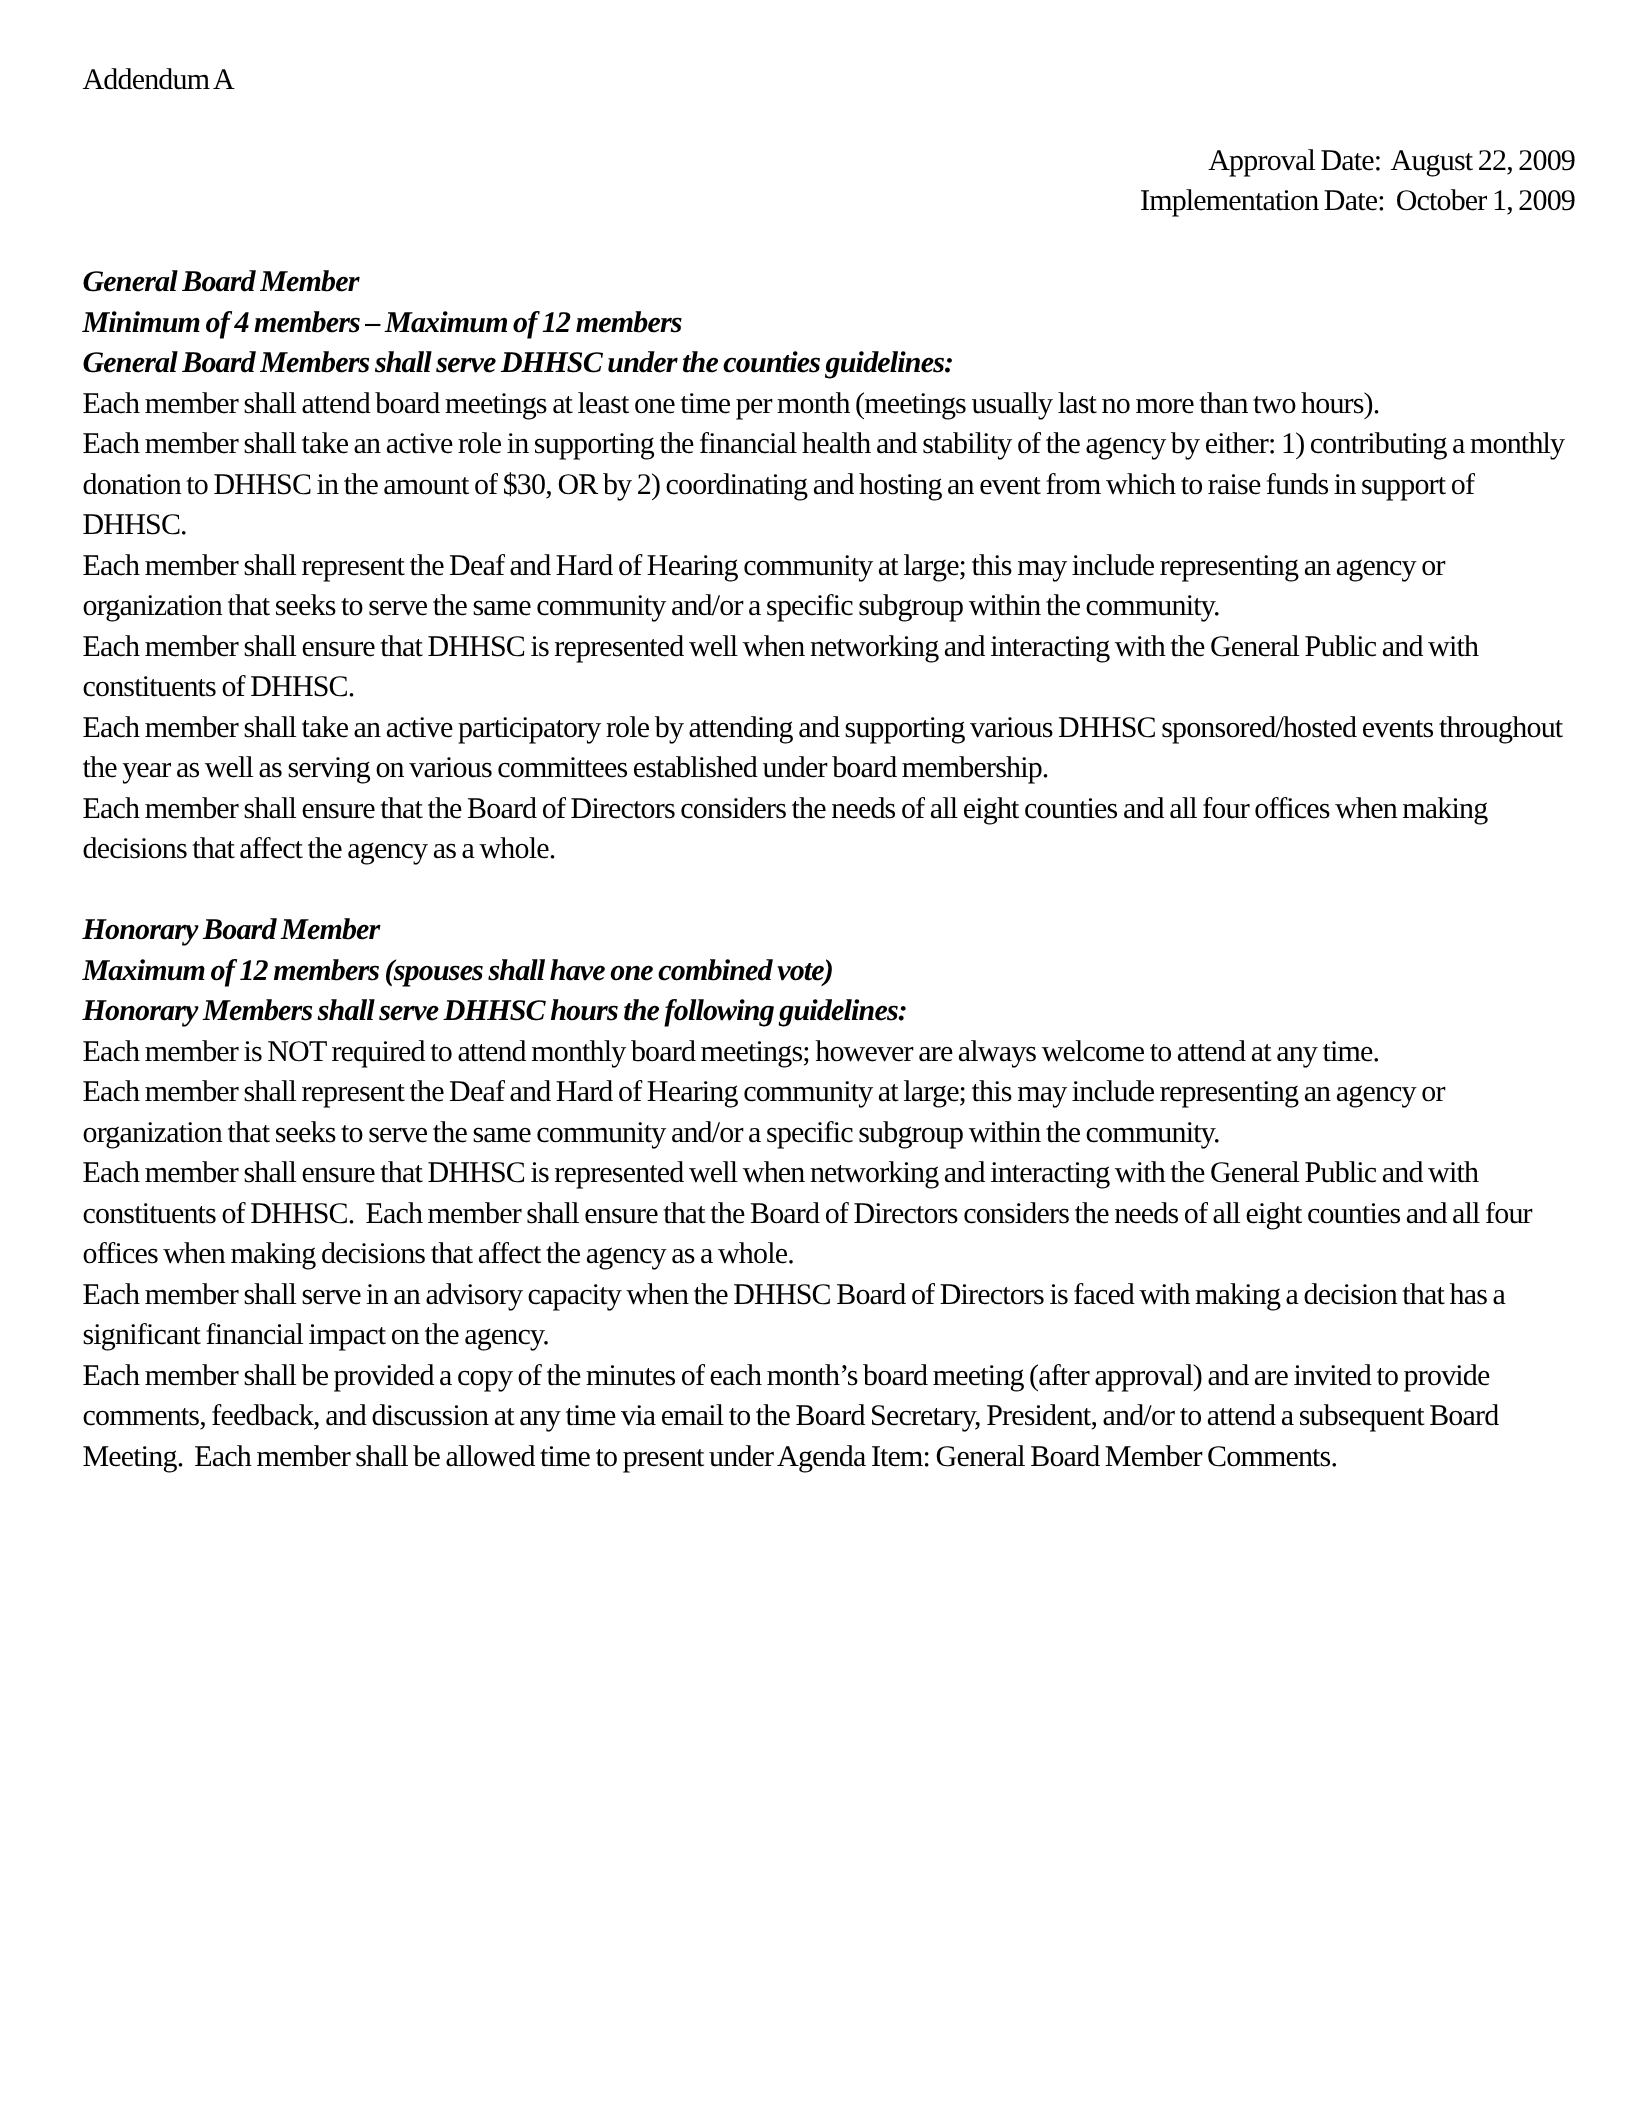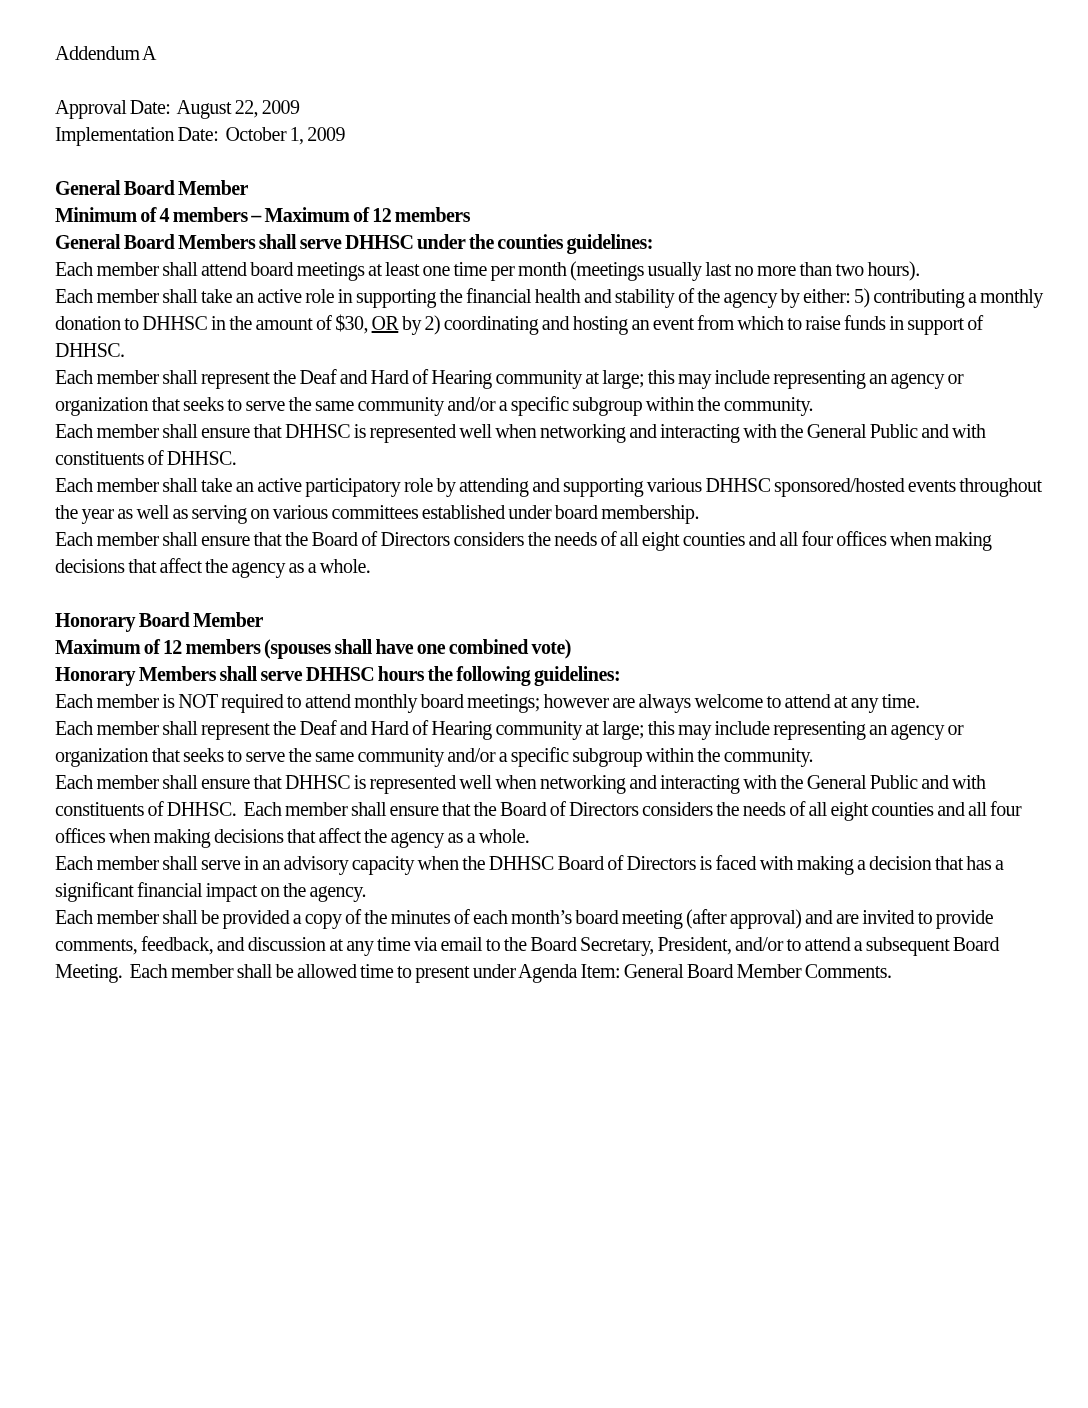--- a/index.html
+++ b/index.html
@@ -20,43 +20,43 @@
   .doc-title,
   .doc-line,
   .doc-heading,
   .doc-paragraph {
     font-size: 20px;
     line-height: 27px;
     letter-spacing: -0.55px;
     word-spacing: -0.8px;
     white-space: pre-wrap;
   }
-  .doc-heading { font-weight: bold; }
-  .header-block { margin-top: 27px; }
+  .doc-heading { font-weight: bold; font-style: italic; }
+  .header-block { margin-top: 27px; text-align: right; }
   .doc-section { margin-top: 27px; }
-  .u { text-decoration: underline; }
+  .u { }
 </style>
 </head>
 <body>
 
 <div class="page">
   <div class="doc-title">Addendum A</div>
 
   <div class="header-block">
     <div class="doc-line">Approval Date:  August 22, 2009</div>
     <div class="doc-line">Implementation Date:  October 1, 2009</div>
   </div>
 
   <div id="sections">
       <section class="doc-section">
         <div class="doc-heading">General Board Member</div>
         <div class="doc-heading">Minimum of 4 members – Maximum of 12 members</div>
         <div class="doc-heading">General Board Members shall serve DHHSC under the counties guidelines:</div>
         <div class="doc-paragraph"><span>Each member shall attend board meetings at least one time per month (meetings usually last no more than two hours).</span></div>
-        <div class="doc-paragraph"><span>Each member shall take an active role in supporting the financial health and stability of the agency by either: 5) contributing a monthly donation to DHHSC in the amount of $30, </span><span class="u">OR</span><span> by 2) coordinating and hosting an event from which to raise funds in support of DHHSC.</span></div>
+        <div class="doc-paragraph"><span>Each member shall take an active role in supporting the financial health and stability of the agency by either: 1) contributing a monthly donation to DHHSC in the amount of $30, </span><span class="u">OR</span><span> by 2) coordinating and hosting an event from which to raise funds in support of DHHSC.</span></div>
         <div class="doc-paragraph"><span>Each member shall represent the Deaf and Hard of Hearing community at large; this may include representing an agency or organization that seeks to serve the same community and/or a specific subgroup within the community.</span></div>
         <div class="doc-paragraph"><span>Each member shall ensure that DHHSC is represented well when networking and interacting with the General Public and with constituents of DHHSC.</span></div>
         <div class="doc-paragraph"><span>Each member shall take an active participatory role by attending and supporting various DHHSC sponsored/hosted events throughout the year as well as serving on various committees established under board membership.</span></div>
         <div class="doc-paragraph"><span>Each member shall ensure that the Board of Directors considers the needs of all eight counties and all four offices when making decisions that affect the agency as a whole.</span></div>
       </section>
       <section class="doc-section">
         <div class="doc-heading">Honorary Board Member</div>
         <div class="doc-heading">Maximum of 12 members (spouses shall have one combined vote)</div>
         <div class="doc-heading">Honorary Members shall serve DHHSC hours the following guidelines:</div>
         <div class="doc-paragraph"><span>Each member is NOT required to attend monthly board meetings; however are always welcome to attend at any time.</span></div>

